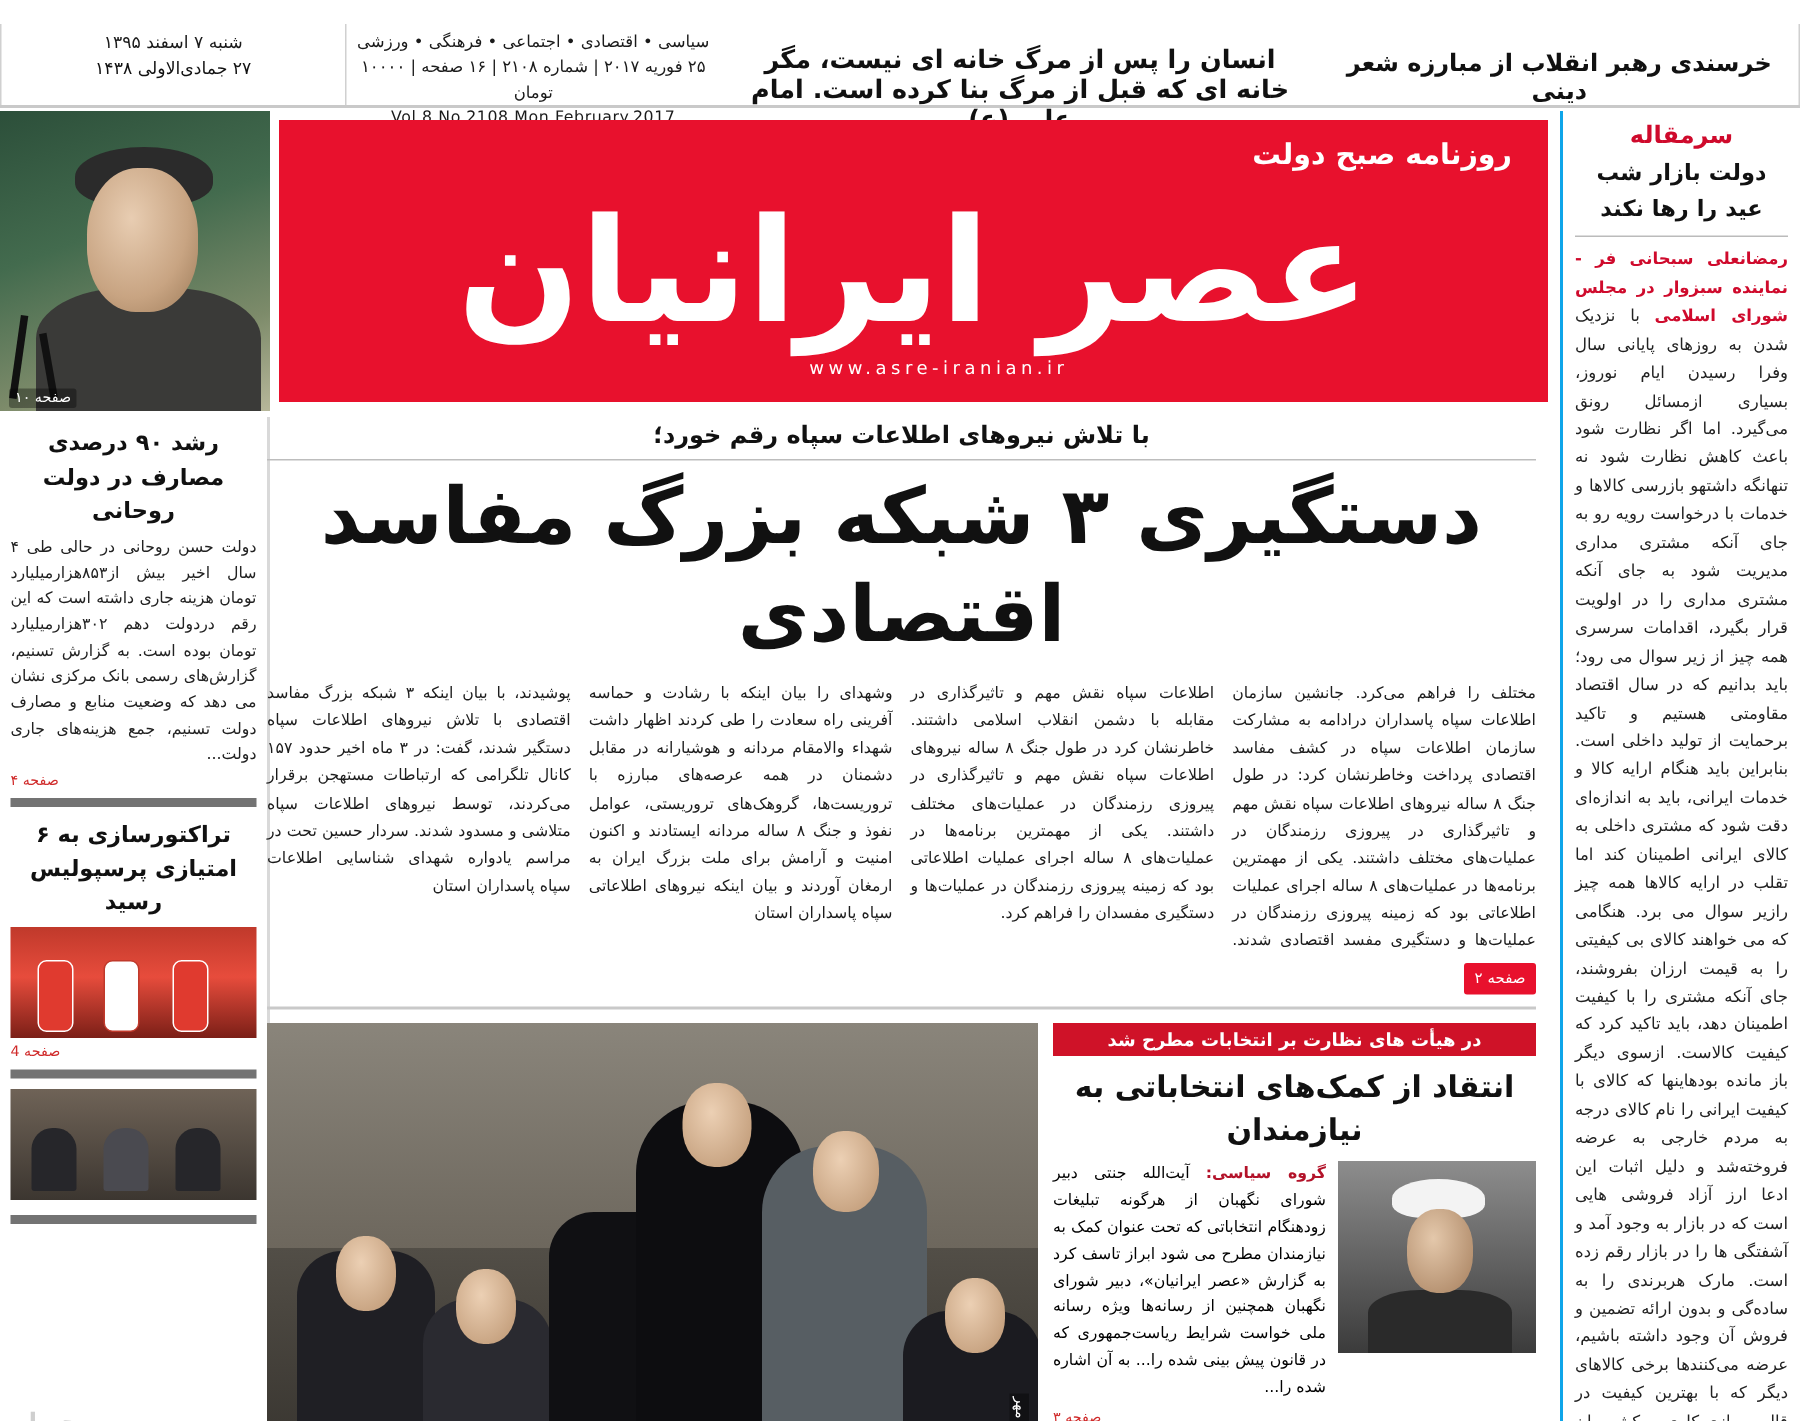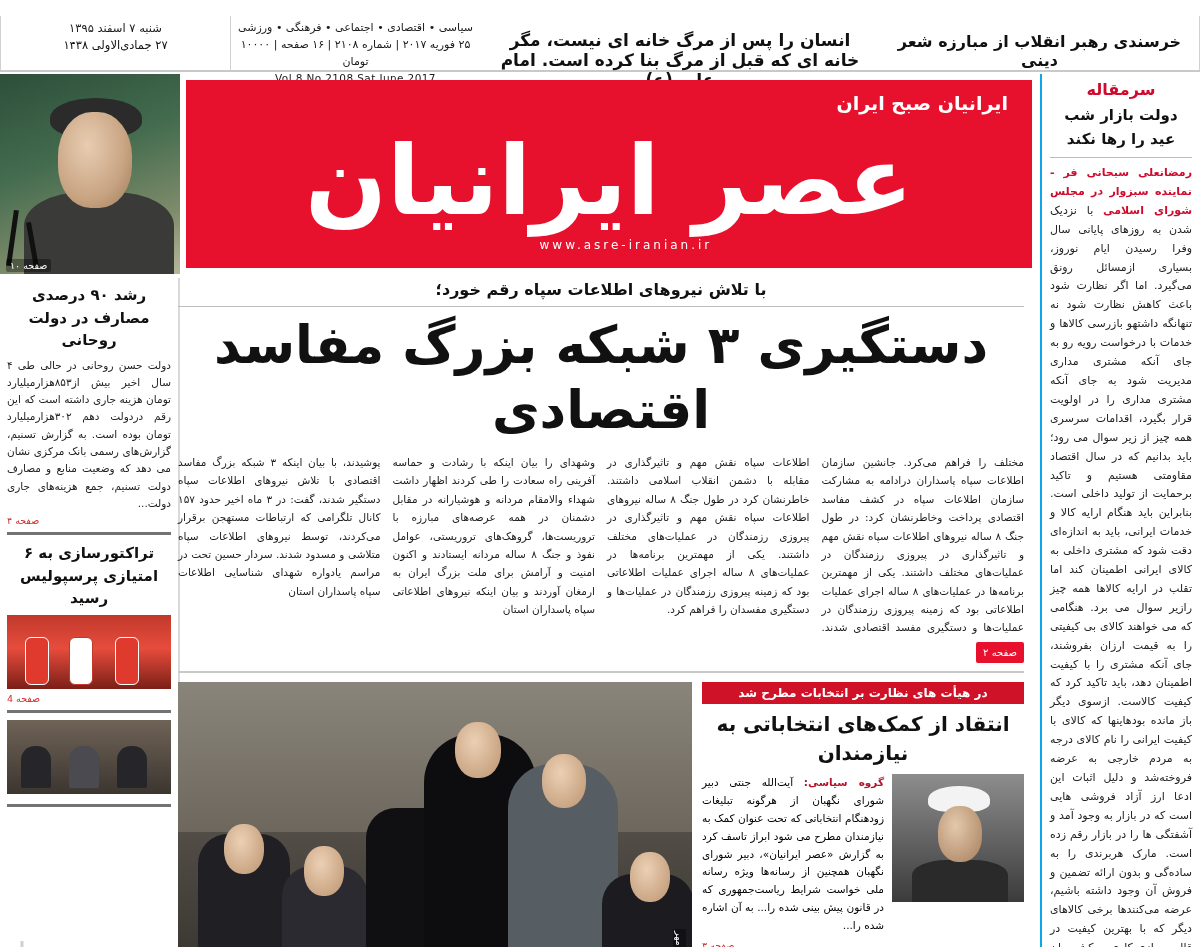--- a/index.html
+++ b/index.html
@@ -129,21 +129,21 @@
     font-size: 9.5px; color: #fff; background: rgba(0,0,0,.35); padding: 1px 4px;
     border-radius: 2px;
   }
 
   
   .col-left {
     position: absolute; top: 262px; left: 0; width: 180px; height: 685px;
     border-right: 2px solid #d9d9d9;
     padding: 4px 7px;
   }
-  .brief { border-bottom: 3px solid #737373; padding-bottom: 6px; margin-bottom: 7px; }
+  .brief { border-bottom: 6px solid #737373; padding-bottom: 6px; margin-bottom: 7px; }
   .brief:last-child { border-bottom: none; }
   .brief h3 {
     margin: 2px 0 5px 0; font-size: 15px; font-weight: bold; line-height: 1.5;
     color: #111; text-align: center;
   }
   .brief p {
     margin: 0; font-size: 10.5px; line-height: 1.65; text-align: justify; color: #222;
   }
   .page-ref {
     display: block; text-align: left; font-size: 9.5px; color: #d02b2b;
@@ -294,40 +294,40 @@
   <div class="top-bar">
 
     <div class="top-date">
       <div class="row1">شنبه ۷ اسفند ۱۳۹۵</div>
       <div class="row2">۲۷ جمادی‌الاولی ۱۴۳۸</div>
     </div>
 
     <div class="top-issue">
       <div>سیاسی • اقتصادی • اجتماعی • فرهنگی • ورزشی</div>
       <div>۲۵ فوریه ۲۰۱۷ | شماره ۲۱۰۸ | ۱۶ صفحه | ۱۰۰۰۰ تومان</div>
-      <div class="lat">Vol.8.No.2108.Sat.June.2017</div>
+      <div class="lat">Vol.8.No.2108.Mon.February.2017</div>
     </div>
 
     <div class="top-quote">انسان را پس از مرگ خانه ای نیست، مگر خانه ای که قبل از مرگ بنا کرده است. امام علی (ع)</div>
 
     <div class="top-right-head">خرسندی رهبر انقلاب از مبارزه شعر دینی</div>
   </div>
 
   <div class="col-article">
     <div class="article-kicker">سرمقاله</div>
     <div class="article-title">دولت بازار شب عید را رها نکند</div>
     <div class="article-body">
       <span class="lead">رمضانعلی سبحانی فر - نماینده سبزوار در مجلس شورای اسلامی</span>
       <span>با نزدیک شدن به روزهای پایانی سال وفرا رسیدن ایام نوروز، بسیاری ازمسائل رونق می‌گیرد. اما اگر نظارت شود باعث کاهش نظارت شود نه تنهانگه داشتهو بازرسی کالاها و خدمات با درخواست رویه رو به جای آنکه مشتری مداری مدیریت شود به جای آنکه مشتری مداری را در اولویت قرار بگیرد، اقدامات سرسری همه چیز از زیر سوال می رود؛ باید بدانیم که در سال اقتصاد مقاومتی هستیم و تاکید برحمایت از تولید داخلی است. بنابراین باید هنگام ارایه کالا و خدمات ایرانی، باید به اندازه‌ای دقت شود که مشتری داخلی به کالای ایرانی اطمینان کند اما تقلب در ارایه کالاها همه چیز رازیر سوال می برد. هنگامی که می خواهند کالای بی کیفیتی را به قیمت ارزان بفروشند، جای آنکه مشتری را با کیفیت اطمینان دهد، باید تاکید کرد که کیفیت کالاست. ازسوی دیگر باز مانده بودهاینها که کالای با کیفیت ایرانی را نام کالای درجه به مردم خارجی به عرضه فروخته‌شد و دلیل اثبات این ادعا ارز آزاد فروشی هایی است که در بازار به وجود آمد و آشفتگی ها را در بازار رقم زده است. مارک هربرندی را به ساده‌گی و بدون ارائه تضمین و فروش آن وجود داشته باشیم، عرضه می‌کنندها برخی کالاهای دیگر که با بهترین کیفیت در قالب موازی کاری به کشورمان وارد می‌شود هنگامی که برتقل مصرفی وتولید کننده کشور را به صنعت کشاورزی پاسخگو باشند، آینده که ارزش برتقل های ایرانی محبوب و نیز رده است یا اینجا نیست، بهترین روش آن است که ما مردم صادق باشیم وبه آنهایی که به موجودی انبارهای میوه اشکال دارد این درخواست است که دایم مسوولان از واردات گلایه می کنند و تاکید دارند میوه‌های تولید شده در داخل کشورپاسخگویی نیاز شده است اما واردات میوه است وآنهایی که دست به واردات میوه می‌زنند، به دنبال بلوغ کردن تولید ملی درخشش کشاورزی هستند. درشرایطی دران شرایط به نظرمی‌رسد که مشکل درنظارت داریم ودستگاههای نظارتی باید قبل از آنکه سال نو فرا برسد و کلمه حراج مرغ را به سوی خودروی نخورده، تخلفات احتمالی را بررسی کنند و راهکار مقابله با آن را پیشبینی کنند.</span>
     </div>
   </div>
 
   <div class="masthead">
     <div class="logo-box">
-      <div class="logo-sub">ایرانیان صبح ایران</div>
+      <div class="logo-sub">روزنامه صبح دولت</div>
       <div class="logo-main">عصر ایرانیان</div>
       <div class="logo-url">www.asre-iranian.ir</div>
     </div>
   </div>
 
   <div class="leader-photo">
     <div class="robe"></div>
     <div class="turban"></div>
     <div class="face"></div>
     <div class="mic"></div>

